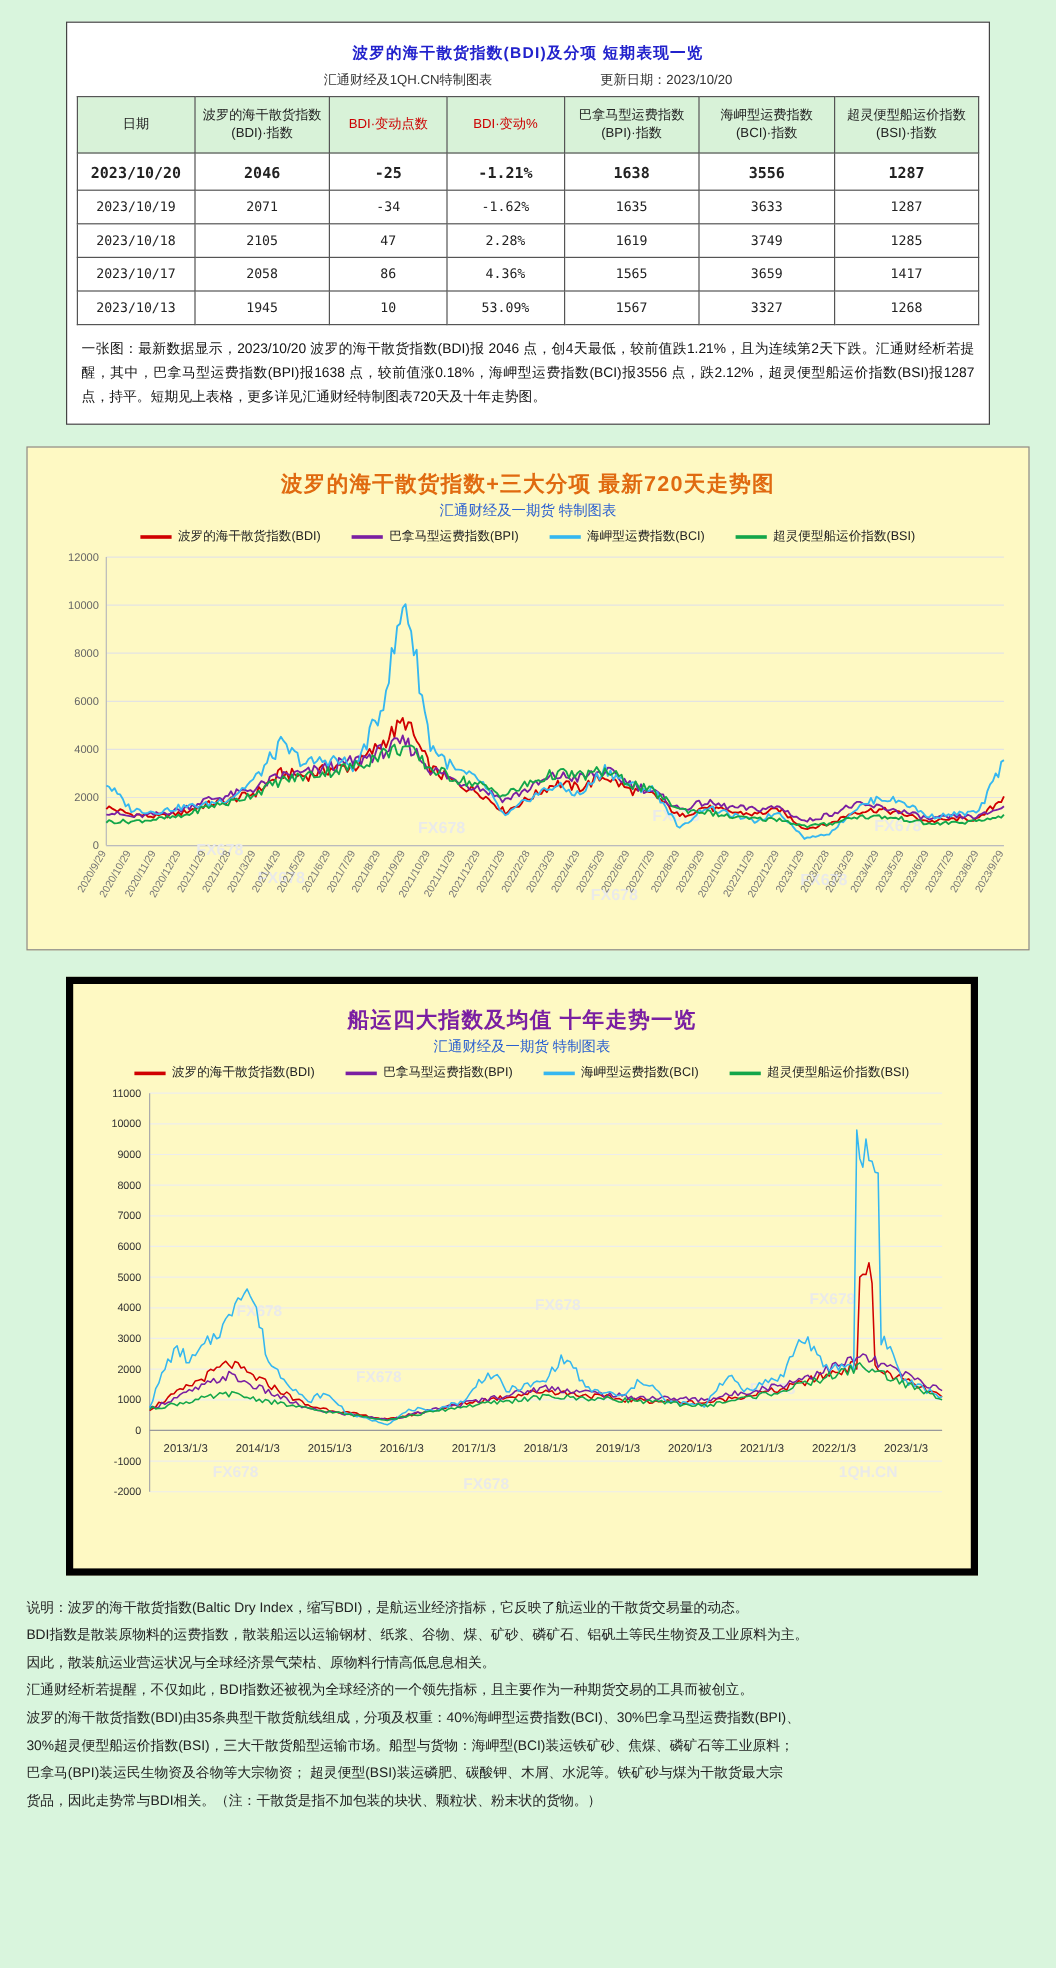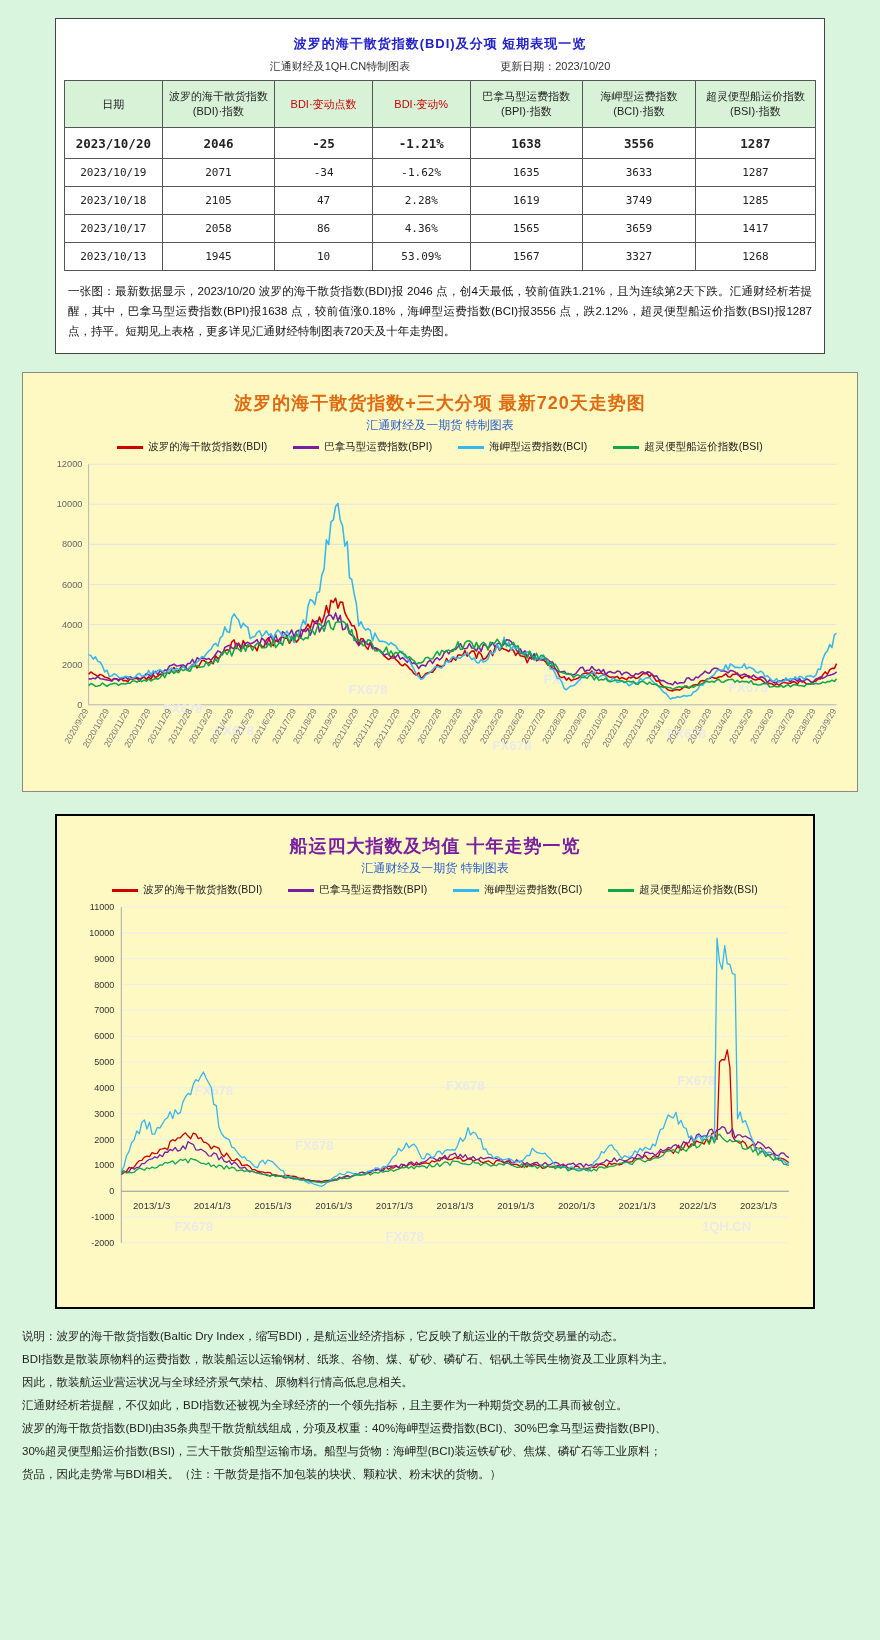--- a/index.html
+++ b/index.html
@@ -75,21 +75,21 @@
   .panel-chart{
     margin:18px 22px 0 22px;
     background:#fef9c3;
     border:1px solid #888;
     box-sizing:border-box;
     padding:6px;
     position:relative;
   }
   .panel-chart.gold{
     margin:22px 65px 0 55px;
-    border:2px solid #000000;
+    border:6px solid #000000;
   }
   .c-title{
     text-align:center;
     color:#7a1fa2;
     font-weight:bold;
     font-size:18px;
     letter-spacing:1px;
     margin:12px 0 2px 0;
   }
   .c-title.orange{color:#e06a10;}
@@ -384,16 +384,17 @@
     </div>
   </div>
 
   <div class="footer" id="footer">
       <p>说明：波罗的海干散货指数(Baltic Dry Index，缩写BDI)，是航运业经济指标，它反映了航运业的干散货交易量的动态。</p>
       <p>BDI指数是散装原物料的运费指数，散装船运以运输钢材、纸浆、谷物、煤、矿砂、磷矿石、铝矾土等民生物资及工业原料为主。</p>
       <p>因此，散装航运业营运状况与全球经济景气荣枯、原物料行情高低息息相关。</p>
       <p>汇通财经析若提醒，不仅如此，BDI指数还被视为全球经济的一个领先指标，且主要作为一种期货交易的工具而被创立。</p>
       <p>波罗的海干散货指数(BDI)由35条典型干散货航线组成，分项及权重：40%海岬型运费指数(BCI)、30%巴拿马型运费指数(BPI)、</p>
       <p>30%超灵便型船运价指数(BSI)，三大干散货船型运输市场。船型与货物：海岬型(BCI)装运铁矿砂、焦煤、磷矿石等工业原料；</p>
+      <p>巴拿马(BPI)装运民生物资及谷物等大宗物资； 超灵便型(BSI)装运磷肥、碳酸钾、木屑、水泥等。铁矿砂与煤为干散货最大宗</p>
       <p>货品，因此走势常与BDI相关。（注：干散货是指不加包装的块状、颗粒状、粉末状的货物。）</p>
     </div>
 
 </div>
 
 </body></html>

